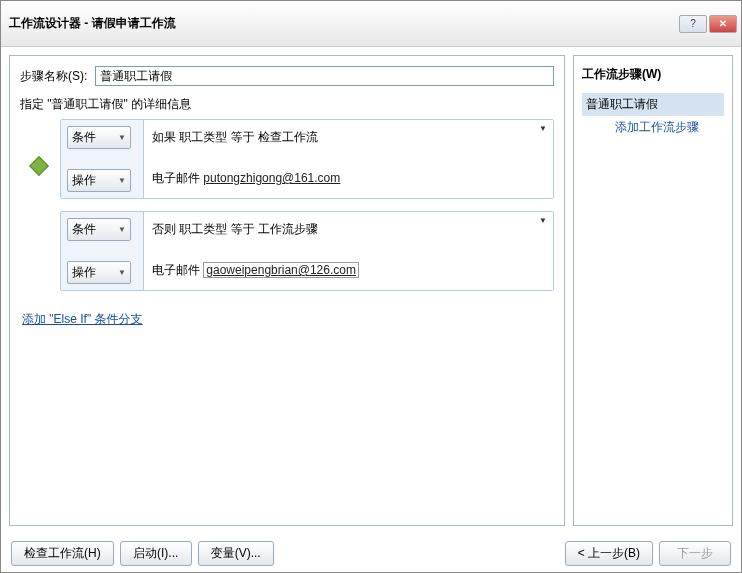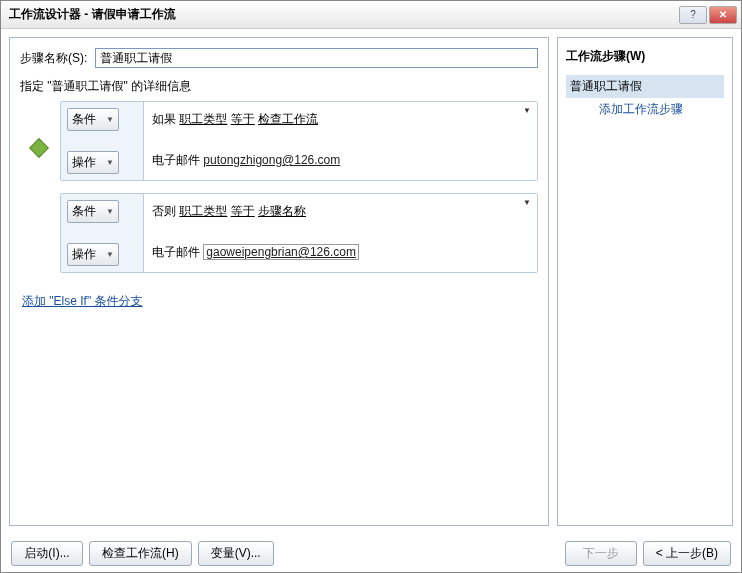--- a/index.html
+++ b/index.html
@@ -1,20 +1,20 @@
 <!DOCTYPE html>
 <html><head>
   <meta charset="utf-8">
   <style>
     * { box-sizing: border-box; margin: 0; padding: 0; }
     body { font-family: "Microsoft YaHei", SimSun, Arial, sans-serif; font-size: 12px; background: #fff; }
     
     .window { width: 742px; height: 573px; border: 1px solid #888; display: flex; flex-direction: column; }
     
-    .titlebar { height: 28px; background: linear-gradient(#fff, #e8e8e8); border-bottom: 1px solid #ccc; display: flex; align-items: center; padding: 0 4px; }
+    .titlebar { height: 46px; background: linear-gradient(#fff, #e8e8e8); border-bottom: 1px solid #ccc; display: flex; align-items: center; padding: 0 4px; }
     .titlebar-text { flex: 1; font-weight: bold; padding-left: 4px; }
     .titlebar-btns { display: flex; gap: 0; }
     .tb-btn { width: 28px; height: 18px; border: 1px solid #aaa; border-radius: 2px; display: flex; align-items: center; justify-content: center; font-size: 10px; cursor: pointer; }
     .tb-help { background: linear-gradient(#f0f4fa, #d8e0ec); color: #444; margin-right: 2px; }
     .tb-close { background: linear-gradient(#e98, #c44); color: #fff; font-weight: bold; }
     
     .content { flex: 1; display: flex; padding: 8px; gap: 8px; overflow: hidden; }
     
     .main-panel { flex: 1; border: 1px solid #a8b8ca; background: #fff; padding: 10px; display: flex; flex-direction: column; overflow: hidden; }
     
@@ -29,34 +29,34 @@
     
     .branch-block { display: flex; margin-bottom: 12px; }
     .branch-gutter { width: 40px; position: relative; }
     .diamond { width: 14px; height: 14px; background: #7cb342; transform: rotate(45deg); position: absolute; left: 12px; top: 40px; border: 1px solid #5a8a2a; }
     .branch-body { flex: 1; }
     
     .sub-block { display: flex; border: 1px solid #b8ccdc; background: #eef4fa; border-radius: 2px; }
     .sub-left { width: 82px; padding: 6px; display: flex; flex-direction: column; gap: 20px; border-right: 0; }
     .sub-right { flex: 1; background: #fff; border-left: 1px solid #b8ccdc; padding: 6px 8px; position: relative; }
     
-    .mini-btn { background: linear-gradient(#fff, #e4e8ec); border: 1px solid #9aaabb; border-radius: 2px; padding: 2px 4px; font-size: 12px; cursor: pointer; display: flex; align-items: center; justify-content: space-between; width: 52px; }
+    .mini-btn { background: linear-gradient(#fff, #e4e8ec); border: 1px solid #9aaabb; border-radius: 2px; padding: 2px 4px; font-size: 12px; cursor: pointer; display: flex; align-items: center; justify-content: space-between; width: 64px; }
     .mini-btn .arrow { font-size: 8px; color: #555; margin-left: 2px; }
     
     .cond-line { padding: 3px 0; }
-    .cond-line .u { text-decoration: underline; }
+    .cond-line .u { }
     .email-line { padding: 3px 0; margin-top: 18px; }
     .email-link { text-decoration: underline; color: #222; }
     .email-boxed { border: 1px solid #999; padding: 0 2px; margin-top: 36px; }
     
     .dd-arrow { position: absolute; right: 6px; top: 4px; font-size: 8px; color: #333; cursor: pointer; }
     
     .add-elseif { color: #1a4fa0; text-decoration: underline; cursor: pointer; margin-top: 8px; margin-left: 2px; display: inline-block; }
     
-    .side-panel { width: 176px; border: 1px solid #a8b8ca; background: #fff; padding: 10px 8px; }
+    .side-panel { width: 160px; border: 1px solid #a8b8ca; background: #fff; padding: 10px 8px; }
     .side-title { font-weight: bold; margin-bottom: 10px; }
     .side-item { padding: 3px 4px; cursor: pointer; }
     .side-item.selected { background: #d6e4f2; }
     .side-link { color: #1a4fa0; cursor: pointer; padding: 3px 4px; display: block; margin-left: 29px; }
     
     .footer { height: 38px; padding: 6px 10px; display: flex; align-items: center; gap: 6px; border-top: 0; }
     .footer-btn { background: linear-gradient(#fff, #e4e8ec); border: 1px solid #9aaabb; border-radius: 3px; padding: 3px 12px; font-size: 12px; cursor: pointer; min-width: 72px; display: inline-flex; align-items: center; justify-content: center; }
     .footer-btn.disabled { color: #999; cursor: default; }
     .footer-spacer { flex: 1; }
   </style>
@@ -103,21 +103,21 @@
               <div class="sub-right">
                 <span class="dd-arrow">▼</span>
                 <div class="cond-line">
                   <span>如果</span>
                   <span class="u">职工类型</span>
                   <span class="u">等于</span>
                   <span class="u">检查工作流</span>
                 </div>
                 <div class="email-line">
                   <span>电子邮件</span>
-                  <span class="email-link">putongzhigong@126.com</span>
+                  <span class="email-link">putongzhigong@161.com</span>
                 </div>
               </div>
             </div>
           </div>
         </div>
         
         
         <div class="branch-block">
           <div class="branch-gutter"></div>
           <div class="branch-body">
@@ -131,21 +131,21 @@
                   <span>操作</span>
                   <span class="arrow">▼</span>
                 </div>
               </div>
               <div class="sub-right">
                 <span class="dd-arrow">▼</span>
                 <div class="cond-line">
                   <span>否则</span>
                   <span class="u">职工类型</span>
                   <span class="u">等于</span>
-                  <span class="u">步骤名称</span>
+                  <span class="u">工作流步骤</span>
                 </div>
                 <div class="email-line">
                   <span>电子邮件</span>
                   <span class="email-link email-boxed">gaoweipengbrian@126.com</span>
                 </div>
               </div>
             </div>
           </div>
         </div>
         
@@ -155,20 +155,20 @@
 
     <div class="side-panel">
       <div class="side-title">工作流步骤(W)</div>
       <div class="side-item selected">普通职工请假</div>
       <a class="side-link">添加工作流步骤</a>
     </div>
 
   </div>
 
   <div class="footer">
+    <button class="footer-btn">检查工作流(H)</button>
     <button class="footer-btn">启动(I)...</button>
-    <button class="footer-btn">检查工作流(H)</button>
     <button class="footer-btn">变量(V)...</button>
     <div class="footer-spacer"></div>
+    <button class="footer-btn">&lt; 上一步(B)</button>
     <button class="footer-btn disabled">下一步</button>
-    <button class="footer-btn">&lt; 上一步(B)</button>
   </div>
 </div>
 
 </body></html>

